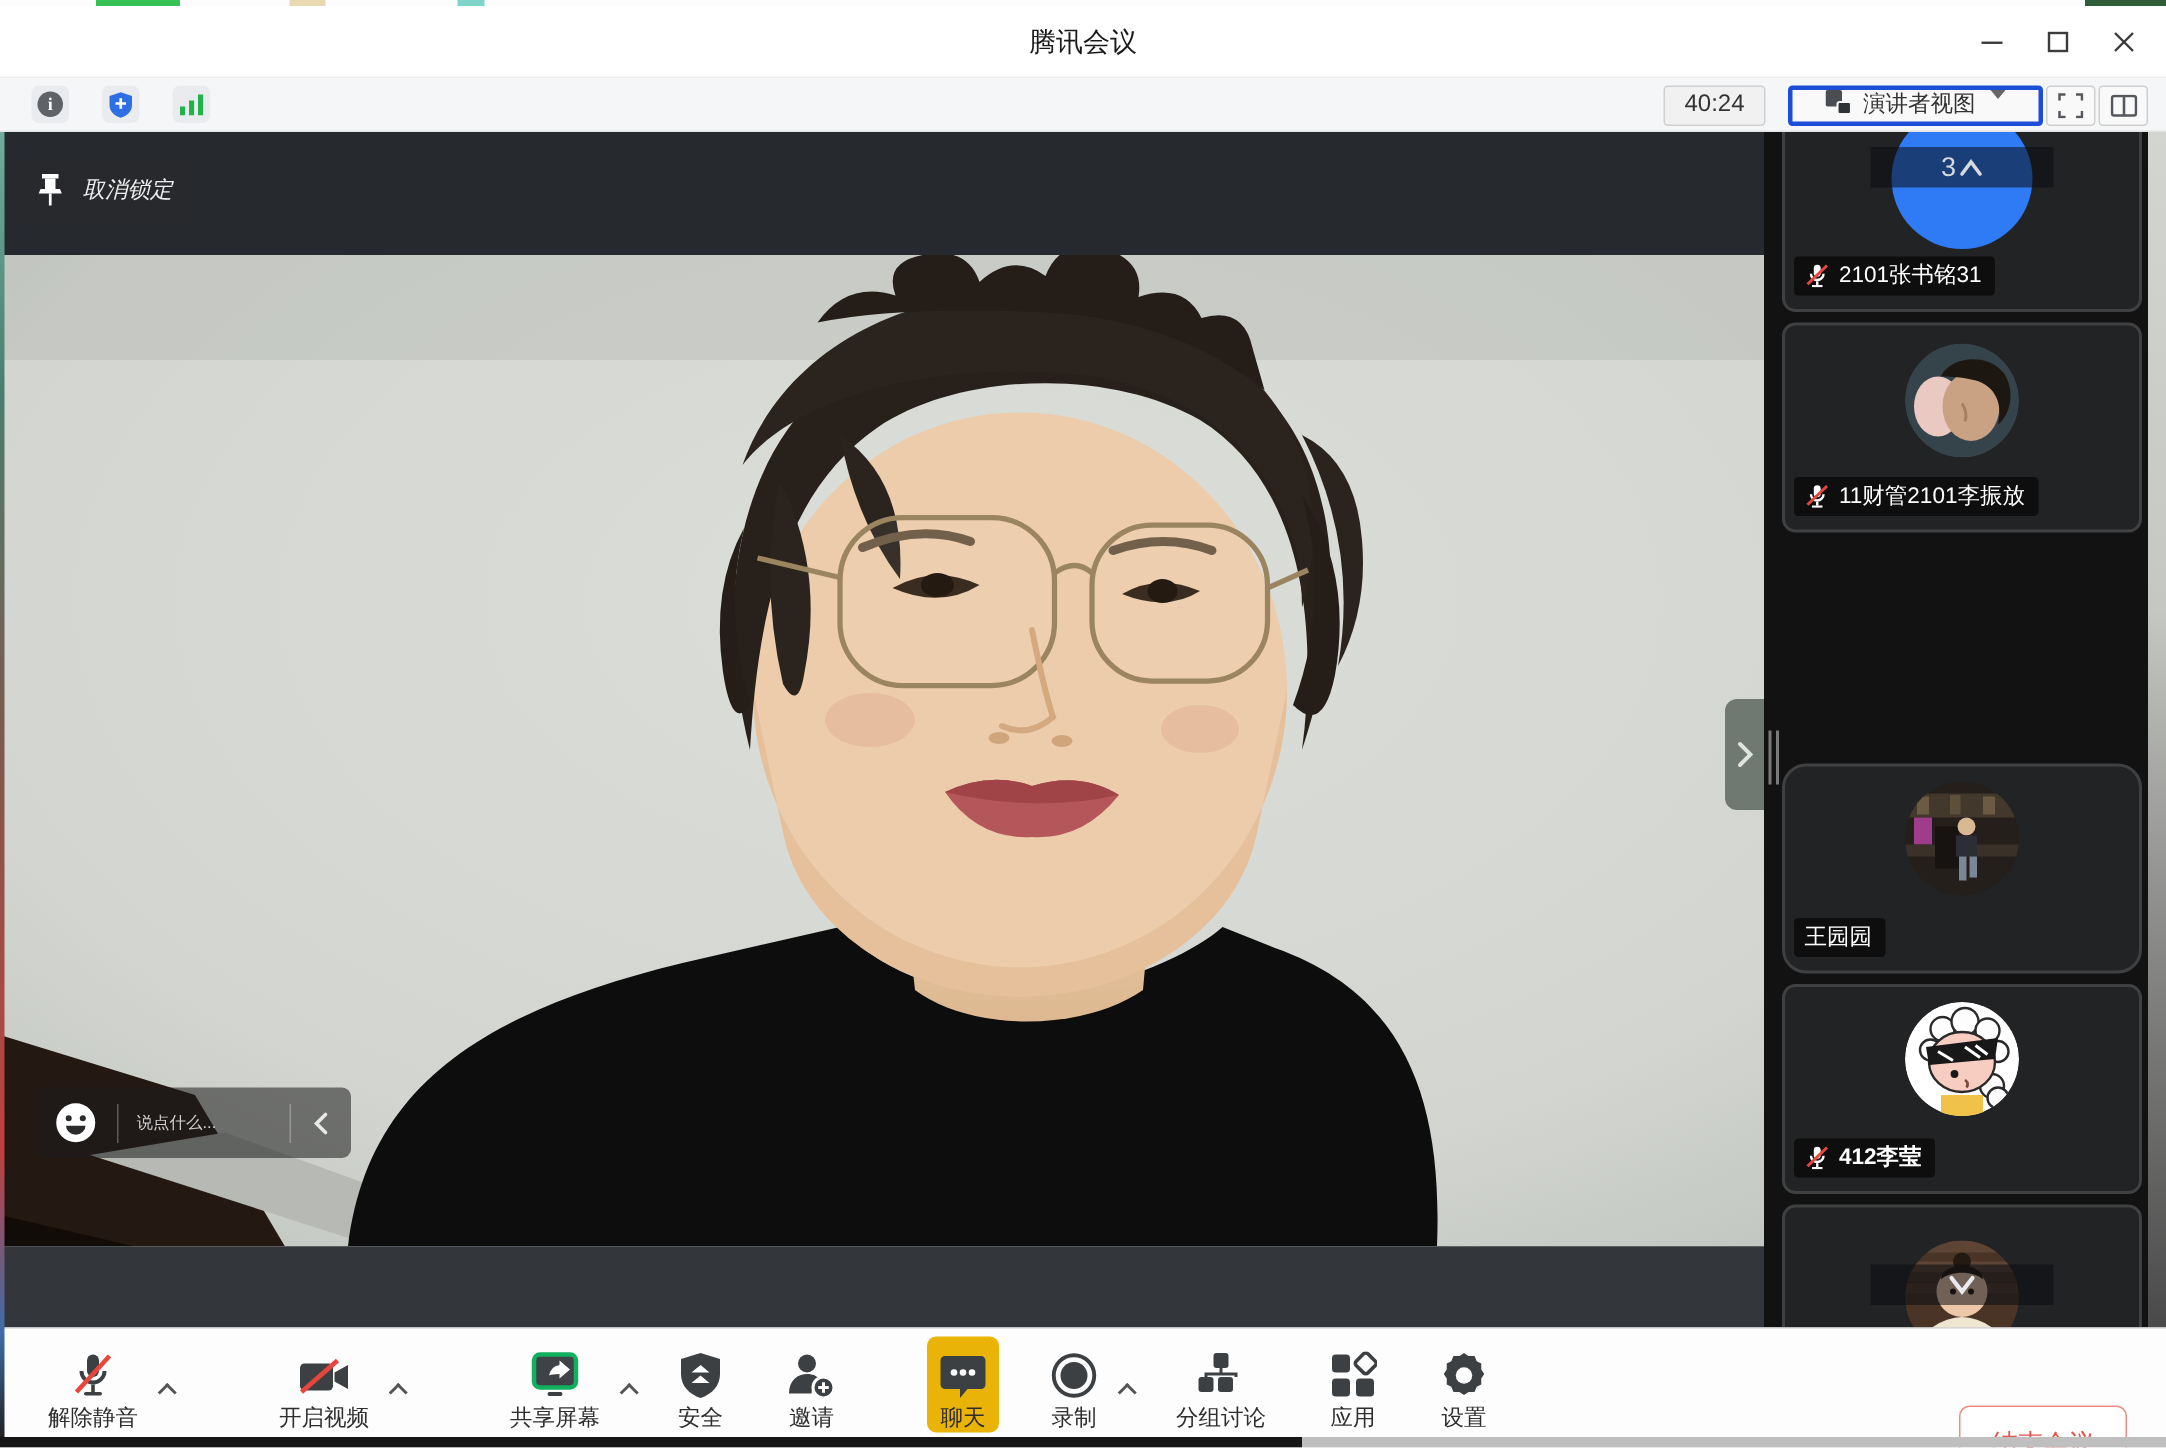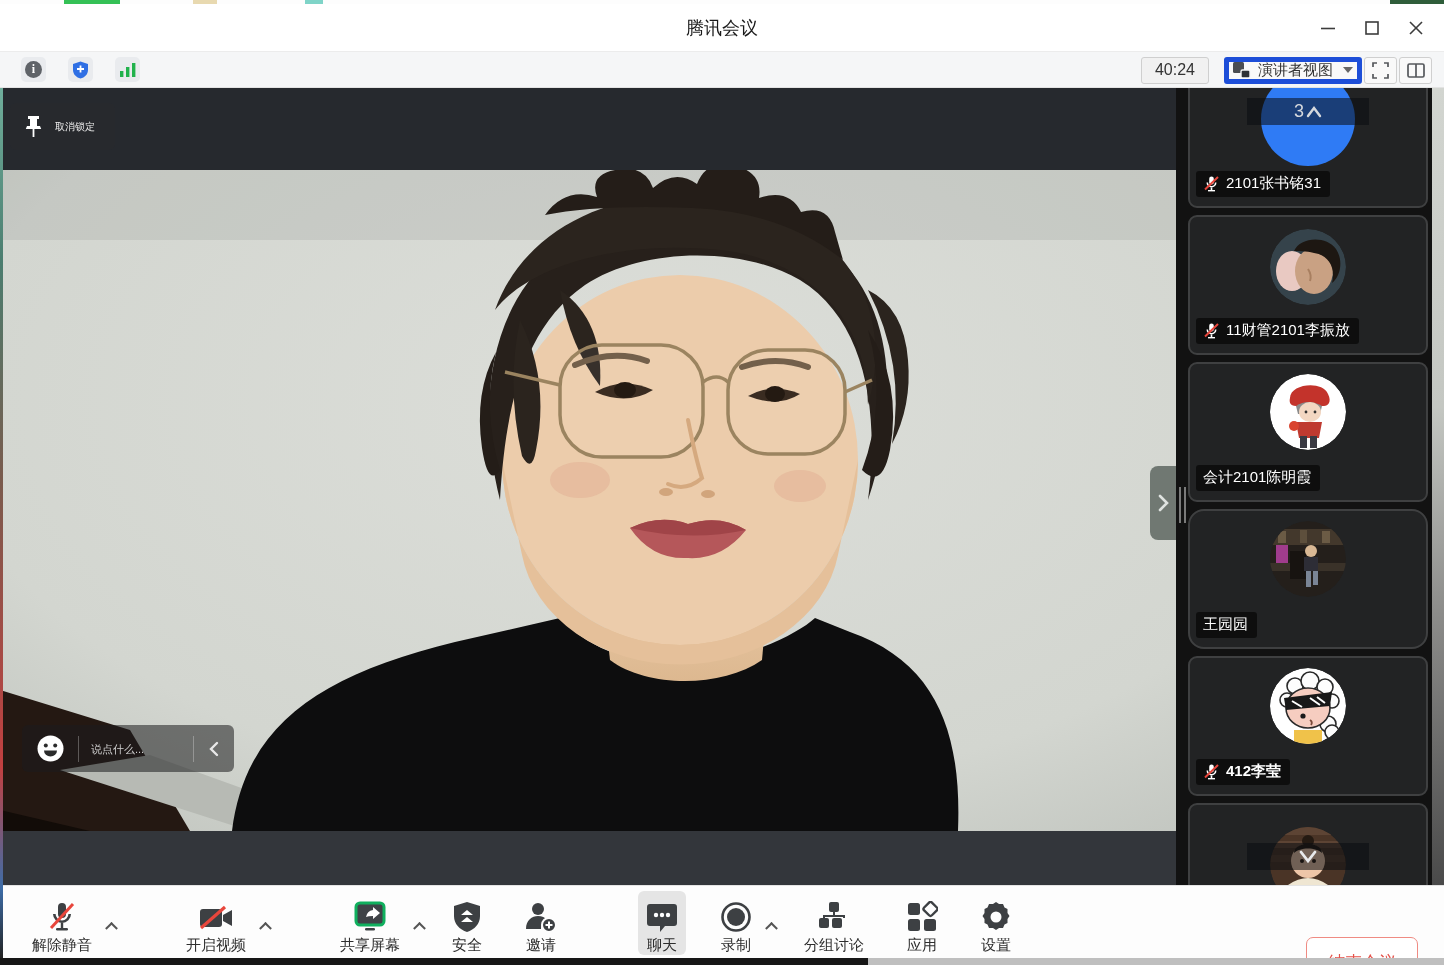--- a/index.html
+++ b/index.html
@@ -31,37 +31,37 @@
   .subbar { position:absolute; top:52px; left:0; width:1444px; height:36px; background:#f5f6f7;
     border-bottom:1px solid #e3e3e3; display:flex; align-items:center; }
   .status-chip { width:25px; height:25px; border-radius:5px; background:#e9ebee; display:flex;
     align-items:center; justify-content:center; margin-left:22px; }
   .status-chip:first-child { margin-left:21px; }
   .chip-info { width:17px; height:17px; border-radius:50%; background:#5f6368; color:#fff; font-size:12px;
     font-weight:bold; display:flex; align-items:center; justify-content:center; font-family:"Liberation Serif",serif; }
   .subbar-right { position:absolute; right:12px; top:4px; height:28px; display:flex; align-items:center; gap:2px; }
   .timer-box { width:68px; height:27px; border:1px solid #cfcfcf; background:#f1f1f1; border-radius:3px;
     display:flex; align-items:center; justify-content:center; font-size:16px; color:#333; }
-  .view-select { height:27px; border:5px solid #1d4ed8; background:#f9f9f9; border-radius:3px;
-    display:flex; align-items:center; padding:0 4px; gap:7px; margin-left:13px; cursor:pointer; }
+  .view-select { height:27px; border:3px solid #1d4ed8; background:#f9f9f9; border-radius:3px;
+    display:flex; padding:0 22px; gap:7px; margin-left:13px; cursor:pointer; }
   .view-select .vtext { font-size:15px; color:#333; }
   .caret-down { width:0; height:0; border-left:5px solid transparent; border-right:5px solid transparent;
     border-top:6px solid #666; margin-left:3px; }
   .sq-btn { width:33px; height:27px; border:1px solid #cfcfcf; background:#f9f9f9; border-radius:3px;
     display:flex; align-items:center; justify-content:center; cursor:pointer; }
 
   
   .main { position:absolute; top:88px; left:0; width:1444px; height:797px; background:#121212; }
   .stage { position:absolute; left:0; top:0; width:1176px; height:797px; background:#26292e; }
   .video-wrap { position:absolute; left:0; top:82px; width:1176px; height:661px; overflow:hidden; background:#d7d9d4; }
   .below-video { position:absolute; left:0; top:743px; width:1176px; height:54px; background:#33363b; }
 
   .pin-btn { position:absolute; left:10px; top:15px; height:47px; padding:0 20px 0 14px; border:none;
     background:rgba(40,42,46,.96); border-radius:6px; display:flex; align-items:center; gap:12px; cursor:pointer; }
-  .pin-btn span { color:#ededed; font-size:10px; }
+  .pin-btn span { color:#ededed; font-size:15px;font-style:italic; }
 
   .quickchat { position:absolute; left:22px; top:637px; width:212px; height:47px; border-radius:6px;
     background:rgba(28,28,30,.55); display:flex; align-items:center; z-index:5; }
   .qc-smiley { width:56px; display:flex; align-items:center; justify-content:center; cursor:pointer; }
   .qc-div { width:1px; height:26px; background:rgba(255,255,255,.28); }
   .qc-input { flex:1; min-width:0; background:transparent; border:none; outline:none; color:#5eead4;
     font-size:11px; padding:0 8px 0 12px; }
   .qc-input::placeholder { color:#cfcfcf; opacity:1; }
   .qc-collapse { width:40px; display:flex; align-items:center; justify-content:center; color:#e8e8e8; cursor:pointer; }
 
@@ -85,21 +85,21 @@
   .right-sliver { position:absolute; left:1432px; top:0; width:12px; height:797px;
     background:linear-gradient(#d2d5d0,#c4c7c2 40%,#8e8e8c 65%,#4a4a4a); }
 
   
   .bottombar { position:absolute; top:885px; left:0; width:1444px; height:73px; background:#fdfdfd;
     border-top:1px solid #e4e4e4; display:flex; align-items:center; }
   .tb { height:64px; margin-top:1px; display:flex; flex-direction:column; align-items:center;
     justify-content:flex-end; padding:5px 8px 0; border-radius:6px; cursor:pointer; }
   .tb .ic { height:34px; display:flex; align-items:flex-end; justify-content:center; }
   .tb .lbl { font-size:15px; color:#2e2e2e; margin-top:3px; white-space:nowrap; }
-  .tb.active { background:#e5e5e5;margin-left:20px; }
+  .tb.active { background:#eab308; }
   .chev { width:22px; height:64px; display:flex; align-items:center; justify-content:center;
     cursor:pointer; margin-top:6px; }
   .chev i { display:block; width:9px; height:9px; border-left:2px solid #555; border-top:2px solid #555;
     transform:rotate(45deg) translate(2px,2px); }
   .end-btn { position:absolute; right:26px; top:10px; width:112px; height:50px; background:#fff;
     border:1px solid #ef8b83; border-radius:7px; color:#e5534b; font-size:17px; cursor:pointer;
     font-family:"Liberation Sans",sans-serif;margin-top:41px; }
   .sp1 { width:24px; } .sp2 { width:56px; } .sp3 { width:14px; } .sp4 { width:26px; }
 </style>
 </head>
@@ -329,39 +329,20 @@
                 <path d="M3.5 7.5 a5 5 0 0 0 10 0 h-1.6 a3.4 3.4 0 0 1 -6.8 0 Z"></path>
                 <rect x="7.7" y="12.5" width="1.6" height="2.6"></rect>
                 <rect x="5" y="15" width="7" height="1.4"></rect>
               </g>
               <line x1="2" y1="14.5" x2="15" y2="2" stroke="#e8463c" stroke-width="2"></line>
             </svg>
           <span>11财管2101李振放</span>
         </div>
       </div>
 
-      <div class="pcard" style="top:274px;">
-        <div class="avatar" style="top:10px; width:76px; height:76px;">
-          <svg width="76" height="76" viewBox="0 0 76 76">
-              <circle cx="38" cy="38" r="38" fill="#fff"></circle>
-              <path d="M20 24 C20 10 52 6 58 20 C62 28 58 32 54 32 L26 32 C20 32 19 28 20 24 Z" fill="#c3332b"></path>
-              <path d="M26 32 q12 -8 26 0 l-2 8 h-22 Z" fill="#8a8a8a"></path>
-              <ellipse cx="40" cy="38" rx="11" ry="10" fill="#f3d7c2"></ellipse>
-              <circle cx="36" cy="38" r="1.4" fill="#333"></circle>
-              <circle cx="45" cy="38" r="1.4" fill="#333"></circle>
-              <path d="M26 48 h26 l-3 16 h-20 Z" fill="#bf3a30"></path>
-              <rect x="30" y="62" width="7" height="12" fill="#3a3a42"></rect>
-              <rect x="40" y="62" width="7" height="12" fill="#3a3a42"></rect>
-              <circle cx="24" cy="52" r="5" fill="#d9442f"></circle>
-            </svg>
-        </div>
-        <div class="nametag">
-          <span>会计2101陈明霞</span>
-        </div>
-      </div>
 
       <div class="pcard" style="top:421px;border-radius:16px;">
         <div class="avatar" style="top:10px; width:76px; height:76px;">
           <svg width="76" height="76" viewBox="0 0 76 76">
               <circle cx="38" cy="38" r="38" fill="#241f1b"></circle>
               <rect x="0" y="8" width="76" height="16" fill="#43382c"></rect>
               <rect x="8" y="10" width="8" height="12" fill="#6b5b45"></rect>
               <rect x="30" y="9" width="7" height="13" fill="#5d4f3c"></rect>
               <rect x="52" y="10" width="8" height="12" fill="#6b5b45"></rect>
               <rect x="6" y="24" width="12" height="18" fill="#a03c8c"></rect>

